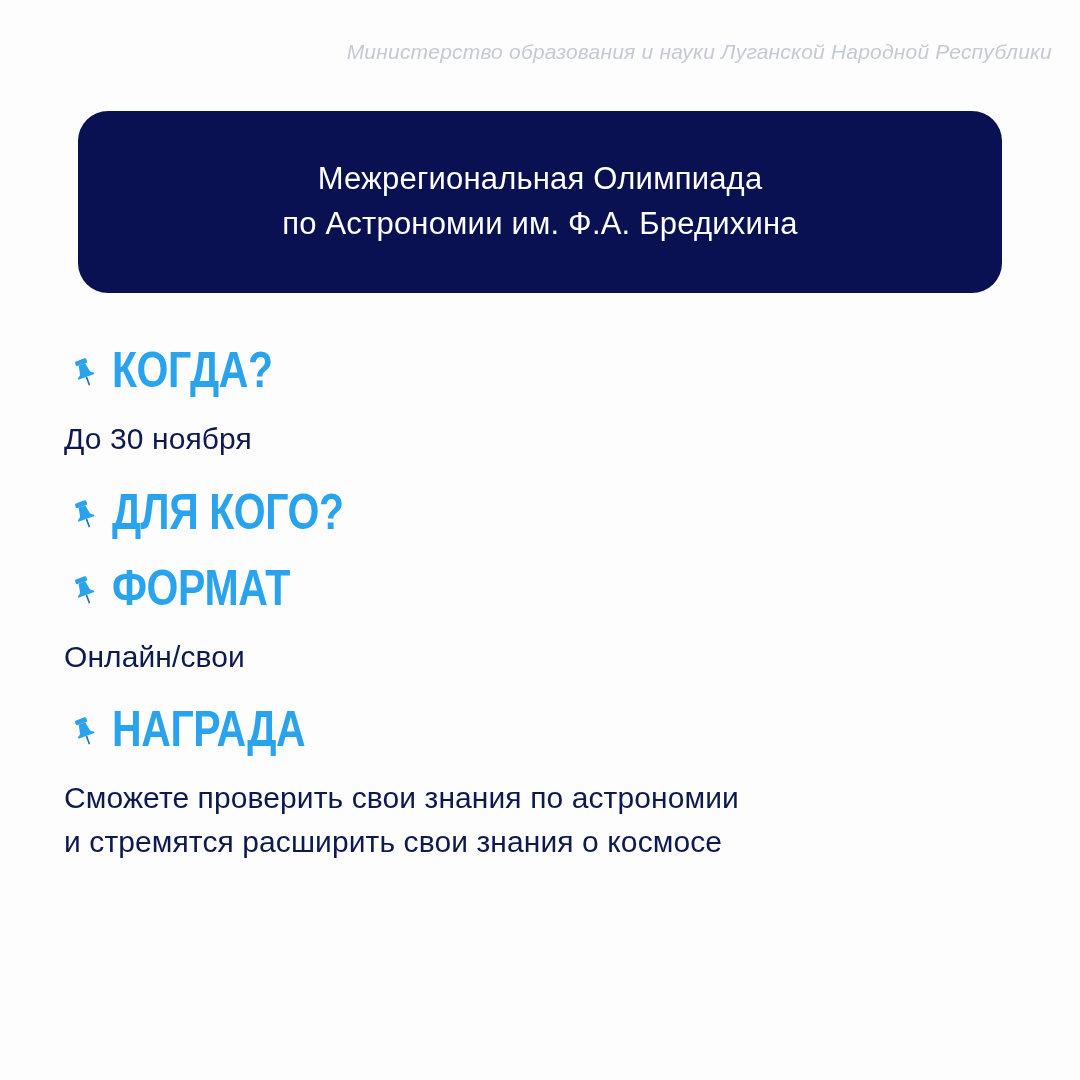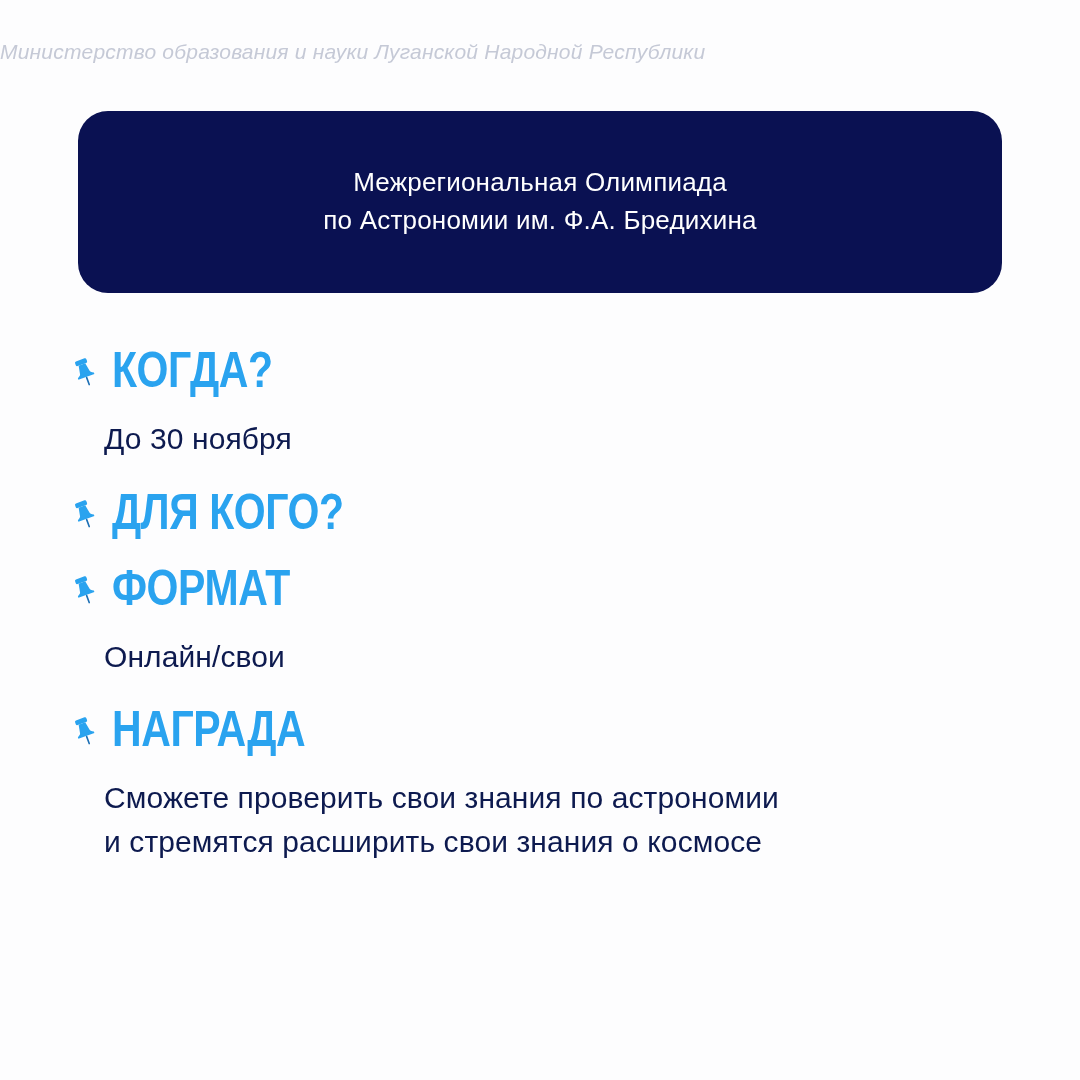--- a/index.html
+++ b/index.html
@@ -22,21 +22,21 @@
     position: relative;
     background: #fdfdfe;
   }
 
   
   .ministry {
     position: absolute;
     top: 40px;
     left: 0;
     width: 1052px;
-    text-align: left;
+    text-align: right;
     font-style: italic;
     font-size: 21px;
     letter-spacing: 0.2px;
     color: #c5c9d6;
     font-family: "Liberation Sans", sans-serif;
   }
 
   
   .title-card {
     position: absolute;
@@ -46,21 +46,21 @@
     height: 182px;
     background: #0a1152;
     border-radius: 30px;
     display: flex;
     align-items: center;
     justify-content: center;
     box-sizing: border-box;
   }
   .title-text {
     color: #ffffff;
-    font-size: 26px;
+    font-size: 31px;
     line-height: 1.45;
     text-align: center;
     font-weight: 400;
     letter-spacing: 0.2px;
     white-space: pre-line;
     font-family: "Liberation Sans", sans-serif;
   }
 
   
   .content {
@@ -95,21 +95,21 @@
     font-size: 50px;
     line-height: 1;
     color: #2aa3ef;
     letter-spacing: -0.5px;
     transform: scaleX(0.82);
     transform-origin: left center;
     white-space: nowrap;
   }
 
   .body-text {
-    padding-left: 104px;
+    padding-left: 64px;
     padding-top: 22px;
     font-size: 30px;
     line-height: 1.45;
     color: #0d1a4f;
     white-space: pre-line;
     letter-spacing: 0.1px;
   }
 
   .b1 { margin-bottom: 26px; }
   .b2 { margin-bottom: 26px; }

